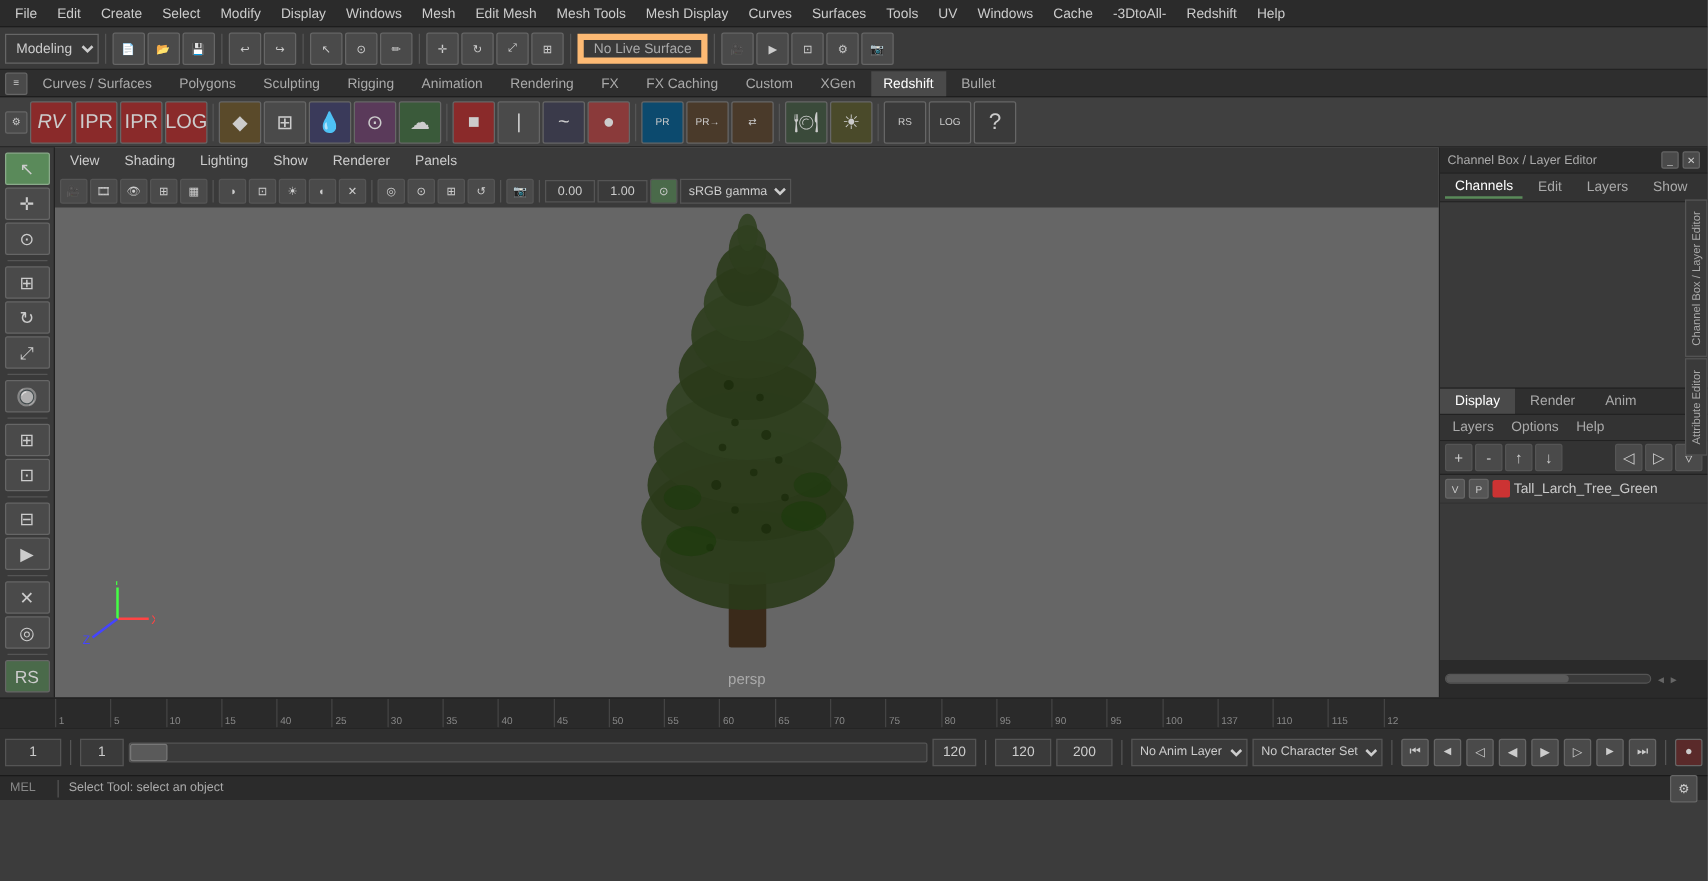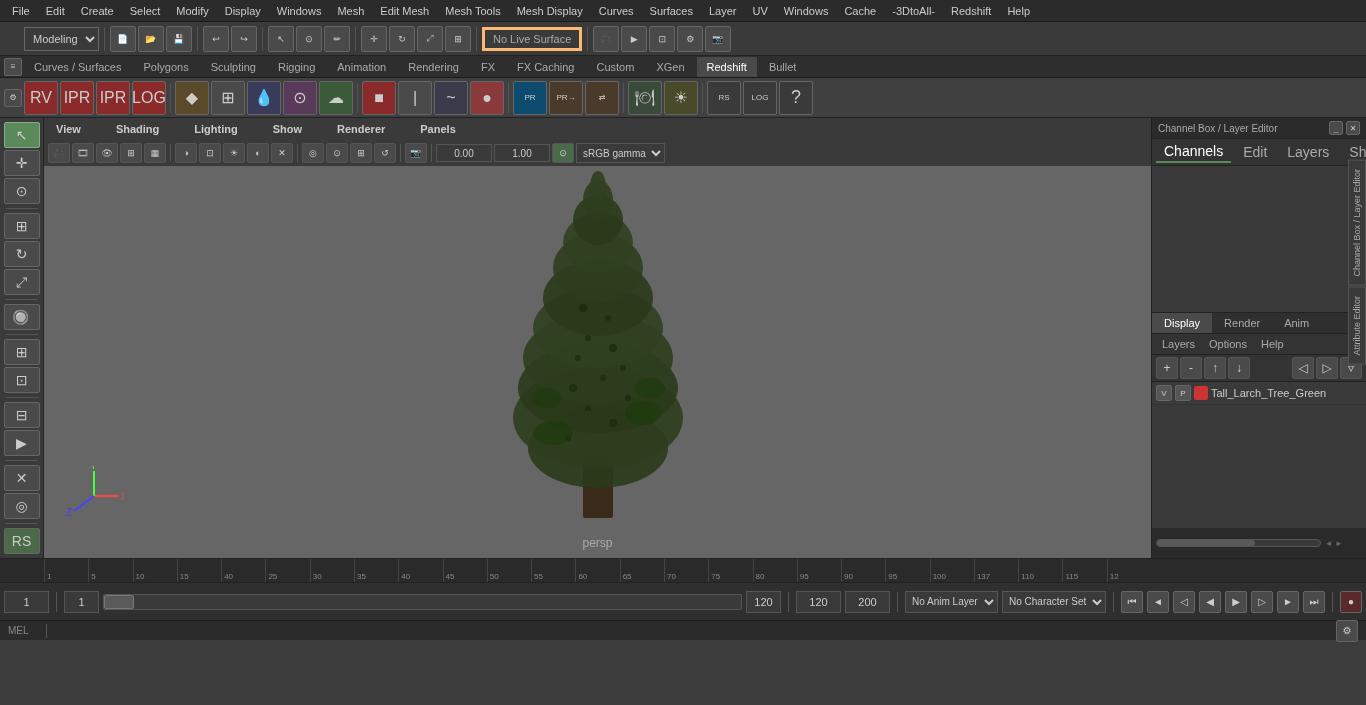--- a/index.html
+++ b/index.html
@@ -61,25 +61,24 @@
       flex-shrink: 0;
     }
     .tb-dropdown {
       background: #3a3a3a;
       border: 1px solid #666;
       color: #ccc;
       font-size: 11px;
       padding: 2px 4px;
       height: 24px;
       cursor: pointer;
-      margin-left: 20px;
     }
     .no-live-surface {
       background: #3a3a3a;
-      border: 3px solid #fdba74;
+      border: 5px solid #fdba74;
       color: #aaa;
       font-size: 11px;
       padding: 2px 8px;
       height: 24px;
       display: flex;
       align-items: center;
     }
 
     
     #shelf-bar {
@@ -180,22 +179,21 @@
       position: relative;
       background: #5a5a5a;
       overflow: hidden;
     }
     #viewport-menubar {
       display: flex;
       align-items: center;
       background: rgba(50,50,50,0.85);
       height: 22px;
       padding: 0 4px;
-      gap: 19px;
-      font-weight: bold;
+      gap: 4px;
     }
     .vp-menu {
       padding: 2px 8px;
       font-size: 11px;
       color: #ccc;
       cursor: pointer;
     }
     #viewport-toolbar {
       display: flex;
       align-items: center;
@@ -217,21 +215,21 @@
       font-size: 9px;
       color: #ccc;
     }
     .vp-tb-sep {
       width: 1px;
       height: 18px;
       background: #555;
       margin: 0 2px;
     }
     .vp-tb-input {
-      width: 56px;
+      width: 40px;
       height: 18px;
       background: #3a3a3a;
       border: 1px solid #555;
       color: #ccc;
       font-size: 10px;
       text-align: center;
     }
     .vp-color-selector {
       background: #3a3a3a;
       border: 1px solid #555;
@@ -286,21 +284,21 @@
     #channel-box-tabs {
       display: flex;
       align-items: center;
       background: #333;
       border-bottom: 1px solid #222;
       padding: 2px 4px;
       gap: 4px;
     }
     .cb-tab {
       padding: 2px 8px;
-      font-size: 14px;
+      font-size: 11px;
       color: #aaa;
       cursor: pointer;
       text-align: right;
     }
     .cb-tab.active { color: #fff; border-bottom: 2px solid #5a8a5a; }
     #channel-box-content {
       flex: 1;
       background: #3a3a3a;
       overflow: auto;
     }
@@ -564,21 +562,21 @@
     <div class="menu-item">Select</div>
     <div class="menu-item">Modify</div>
     <div class="menu-item">Display</div>
     <div class="menu-item">Windows</div>
     <div class="menu-item">Mesh</div>
     <div class="menu-item">Edit Mesh</div>
     <div class="menu-item">Mesh Tools</div>
     <div class="menu-item">Mesh Display</div>
     <div class="menu-item">Curves</div>
     <div class="menu-item">Surfaces</div>
-    <div class="menu-item">Layer</div>
+    <div class="menu-item">Tools</div>
     <div class="menu-item">UV</div>
     <div class="menu-item">Windows</div>
     <div class="menu-item">Cache</div>
     <div class="menu-item">-3DtoAll-</div>
     <div class="menu-item">Redshift</div>
     <div class="menu-item">Help</div>
   </div>
 
   <div id="toolbar1">
     <select class="tb-dropdown">
@@ -623,21 +621,21 @@
     <div class="shelf-tab">FX Caching</div>
     <div class="shelf-tab">Custom</div>
     <div class="shelf-tab">XGen</div>
     <div class="shelf-tab active">Redshift</div>
     <div class="shelf-tab">Bullet</div>
   </div>
 
   <div id="shelf-icons">
     <div class="tb-btn" style="width:18px;height:18px;font-size:8px;">⚙</div>
 
-    <div class="shelf-icon" style="background:#8a2a2a;">RV</div>
+    <div class="shelf-icon" style="background:#8a2a2a;font-style:italic;">RV</div>
     <div class="shelf-icon" style="background:#8a2a2a;">IPR</div>
     <div class="shelf-icon" style="background:#8a2a2a;">IPR</div>
     <div class="shelf-icon" style="background:#8a2a2a;">LOG</div>
     <div class="shelf-icon-sep"></div>
     <div class="shelf-icon" style="background:#5a4a2a;">◆</div>
     <div class="shelf-icon" style="background:#4a4a4a;">⊞</div>
     <div class="shelf-icon" style="background:#3a3a5a;">💧</div>
     <div class="shelf-icon" style="background:#5a3a5a;">⊙</div>
     <div class="shelf-icon" style="background:#3a5a3a;">☁</div>
     <div class="shelf-icon-sep"></div>
@@ -895,16 +893,17 @@
     <div class="transport-btn" title="Next Key">▷</div>
     <div class="transport-btn" title="Step Forward">►</div>
     <div class="transport-btn" title="Go to End">⏭</div>
     <div class="tb-separator" style="height:20px;"></div>
     <div class="transport-btn" title="Auto Key" style="background:#5a2a2a;">●</div>
   </div>
 
   <div id="status-bar">
     <span id="mel-label">MEL</span>
     <div style="width:1px;height:14px;background:#555;"></div>
+    <span id="status-text">Select Tool: select an object</span>
     <div style="flex:1;"></div>
     <div class="transport-btn">⚙</div>
   </div>
 </div>
 
 </body></html>

